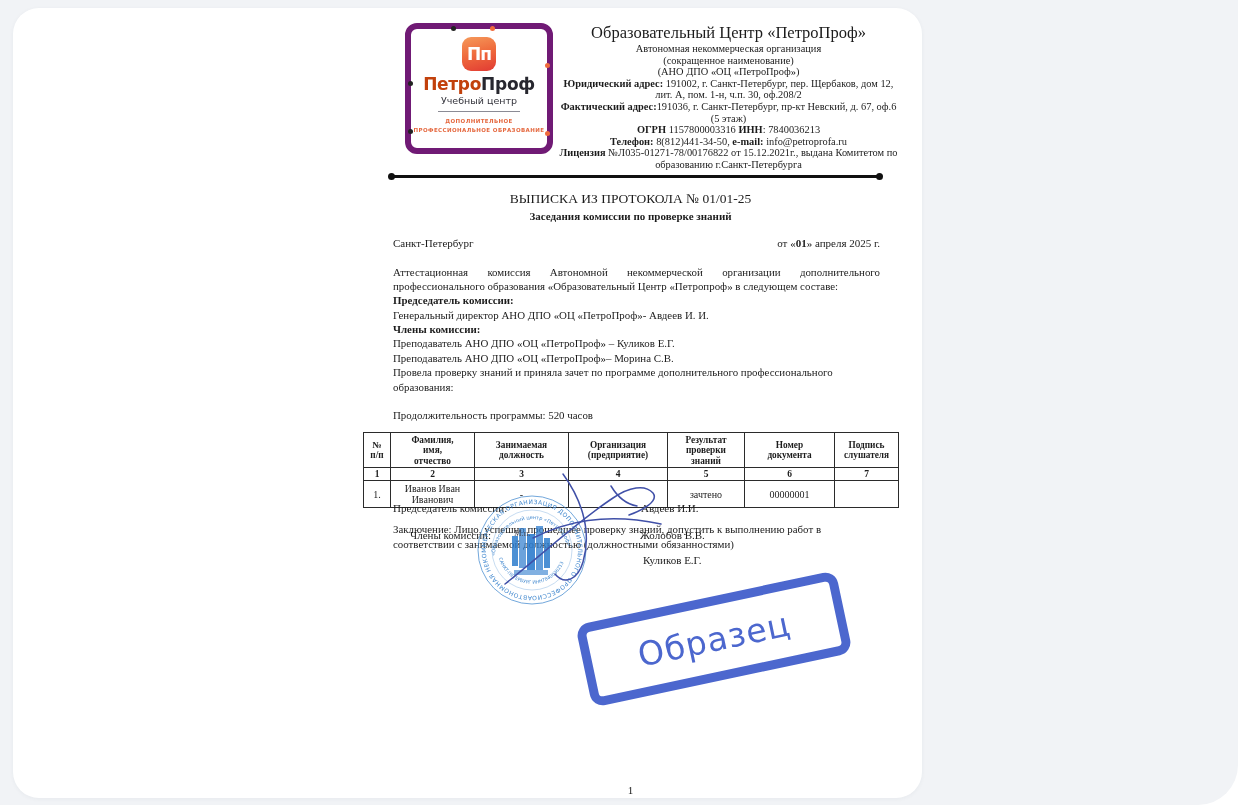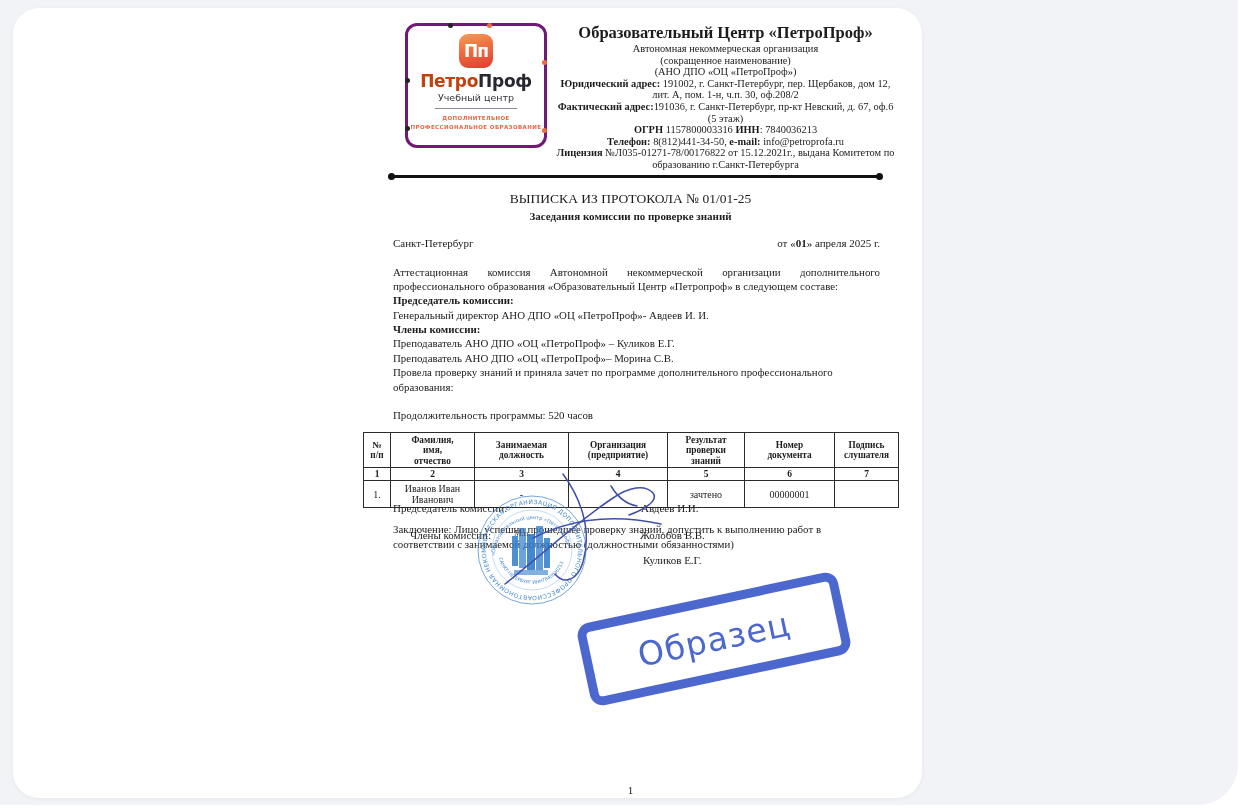--- a/index.html
+++ b/index.html
@@ -14,39 +14,39 @@
   .page-card{
     position:absolute;left:13px;top:8px;width:909px;height:790px;
     background:#ffffff;border-radius:26px;box-shadow:0 1px 4px rgba(40,50,70,.05);
   }
   .doc{position:absolute;left:350px;top:0;width:535px;height:789px;}
 
   
   .header-row{display:flex;padding-top:15px;}
   .logo-frame{
     position:relative;margin-left:42px;width:136px;height:119px;flex:0 0 auto;
-    border:3px solid #701a75;border-radius:12px;
+    border:6px solid #701a75;border-radius:12px;
     display:flex;flex-direction:column;align-items:center;
     font-family:"DejaVu Sans","Liberation Sans",sans-serif;
   }
   .logo-dot{position:absolute;border-radius:50%;width:5px;height:5px;}
   .logo-icon{
     margin-top:8px;width:34px;height:34px;border-radius:9px;
     background:linear-gradient(165deg,#f59a5b 0%,#ef6a3c 48%,#e13a33 100%);
     color:#fff;font-weight:bold;font-size:17px;line-height:34px;text-align:center;letter-spacing:-1px;
   }
   .logo-brand{margin-top:3px;font-size:17px;font-weight:bold;letter-spacing:-0.3px;}
   .logo-brand .p1{color:#c2410c;}
   .logo-brand .p2{color:#27272f;}
   .logo-sub{margin-top:1px;font-size:9.5px;color:#33333b;}
   .logo-line{margin-top:5px;width:82px;height:1px;background:#8b8b95;}
   .logo-tagline{margin-top:5px;font-size:5.5px;font-weight:bold;color:#e5683f;
     letter-spacing:.4px;text-align:center;line-height:1.7;}
   .header-text{width:352px;margin-left:6px;text-align:center;}
-  .org-title{font-size:16.5px;font-weight:bold;margin-top:0;}
+  .org-title{font-size:16.5px;font-weight:normal;margin-top:0;}
   .h-line{font-size:10.4px;line-height:11.6px;}
   .b{font-weight:bold;}
 
   
   .divider{position:relative;height:3px;background:#101010;margin:4px 18px 0 28px;}
   .divider::before,.divider::after{
     content:"";position:absolute;top:-2px;width:7px;height:7px;border-radius:50%;background:#101010;
   }
   .divider::before{left:-3px;}
   .divider::after{right:-3px;}

